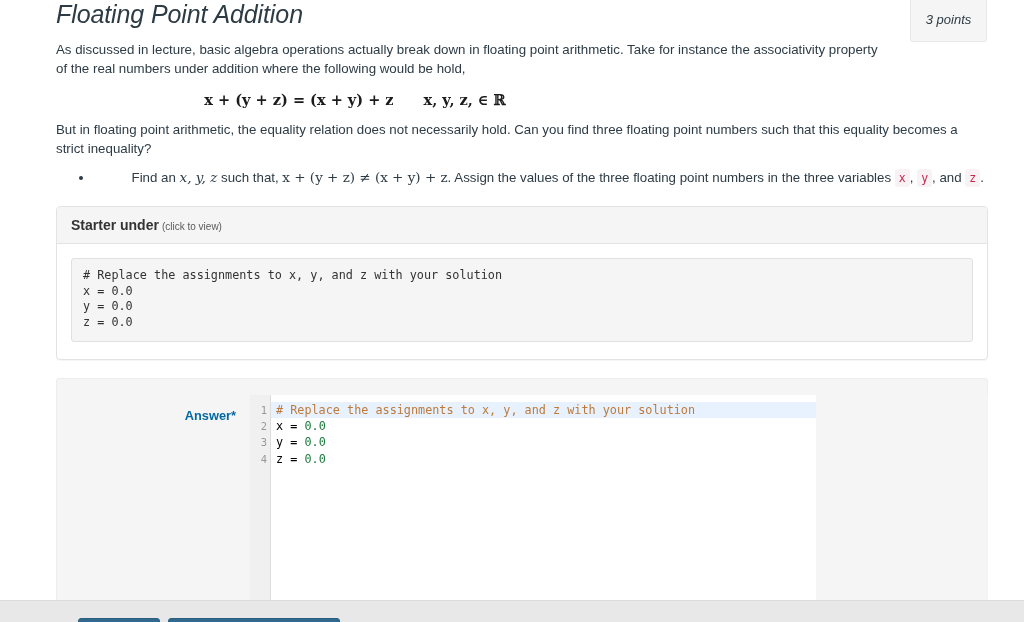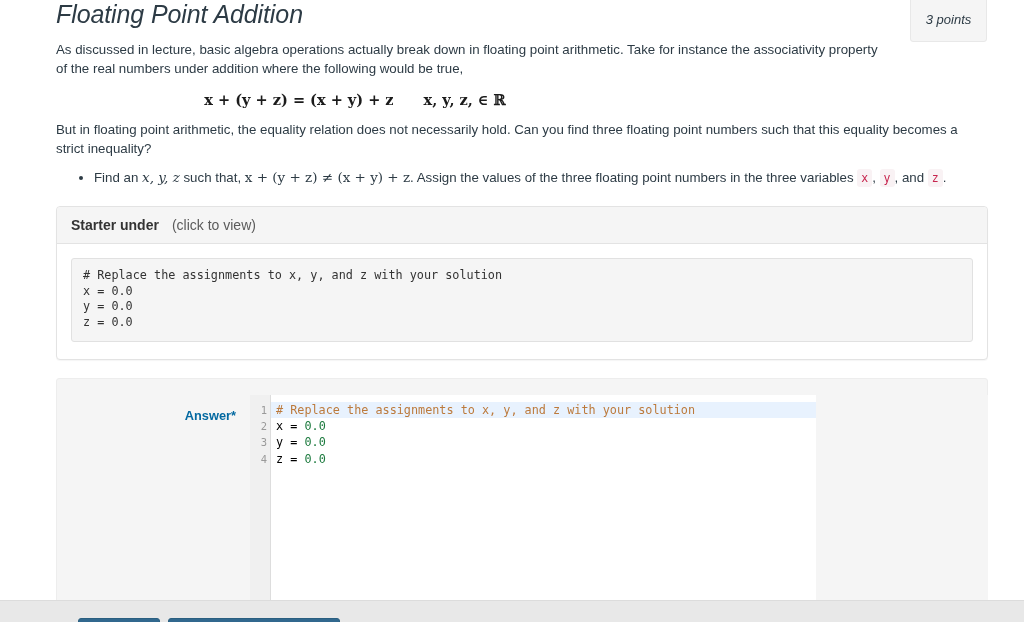--- a/index.html
+++ b/index.html
@@ -80,20 +80,21 @@
   .formula .gap { display: inline-block; width: 30px; }
   .formula .bbr {
     font-family: "DejaVu Serif", "Liberation Serif", serif;
     font-style: normal;
   }
 
   ul.bullets {
     margin: 10px 0 0 0;
     padding-left: 38px;
     list-style: disc;
+    text-align: right;
   }
   ul.bullets li {
     font-size: 13.3px;
     line-height: 19px;
     color: #2d3b45;
   }
   .mathi {
     font-family: "DejaVu Serif", "Liberation Serif", serif;
     font-style: italic;
     font-size: 13.5px;
@@ -127,25 +128,25 @@
     border-radius: 4px 4px 0 0;
     padding: 9px 14px;
   }
   .panel-title {
     font-size: 14px;
     font-weight: bold;
     color: #333333;
     display: inline;
   }
   .panel-title-hint {
-    font-size: 14px;
+    font-size: 10px;
     font-weight: normal;
     color: #5b5b5b;
     display: inline;
-    margin-left: 13px;
+    margin-left: 3px;
   }
   .panel-body {
     padding: 14px 14px 17px 14px;
   }
   pre.code-block {
     margin: 0;
     background: #f5f5f5;
     border: 1px solid #e1e1e1;
     border-radius: 3px;
     padding: 9px 11px 11px 11px;
@@ -288,21 +289,21 @@
 
   <div class="header-row">
     <h1 class="page-title">Floating Point Addition</h1>
     <div class="points-badge">
       <span>3 points</span>
     </div>
   </div>
 
   <div class="content">
 
-    <p class="para">As discussed in lecture, basic algebra operations actually break down in floating point arithmetic. Take for instance the associativity property of the real numbers under addition where the following would be true,</p>
+    <p class="para">As discussed in lecture, basic algebra operations actually break down in floating point arithmetic. Take for instance the associativity property of the real numbers under addition where the following would be hold,</p>
 
     <div class="formula">
       <span class="bbr">x + (y + z) = (x + y) + z</span><span class="gap"></span><span class="bbr">x, y, z, ∈ ℝ</span>
     </div>
 
     <p class="para full">But in floating point arithmetic, the equality relation does not necessarily hold. Can you find three floating point numbers such that this equality becomes a strict inequality?</p>
 
     <ul class="bullets">
       <li><span>Find an </span><span class="mathi">x, y, z</span><span> such that, </span><span class="mathr">x + (y + z) ≠ (x + y) + z</span><span>. Assign the values of the three floating point numbers in the three variables </span><code class="inline">x</code><span>, </span><code class="inline">y</code><span>, and </span><code class="inline">z</code><span>.</span></li>
     </ul>

